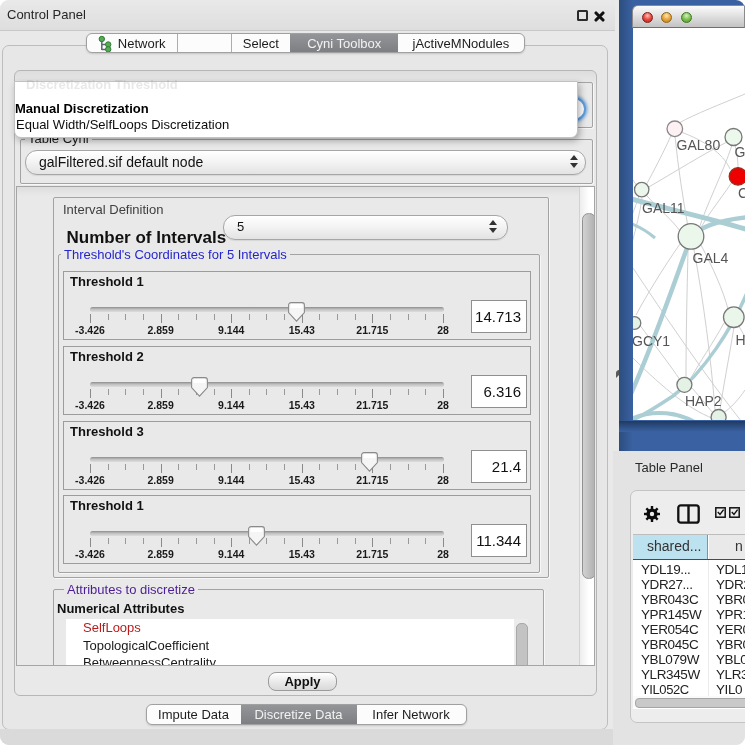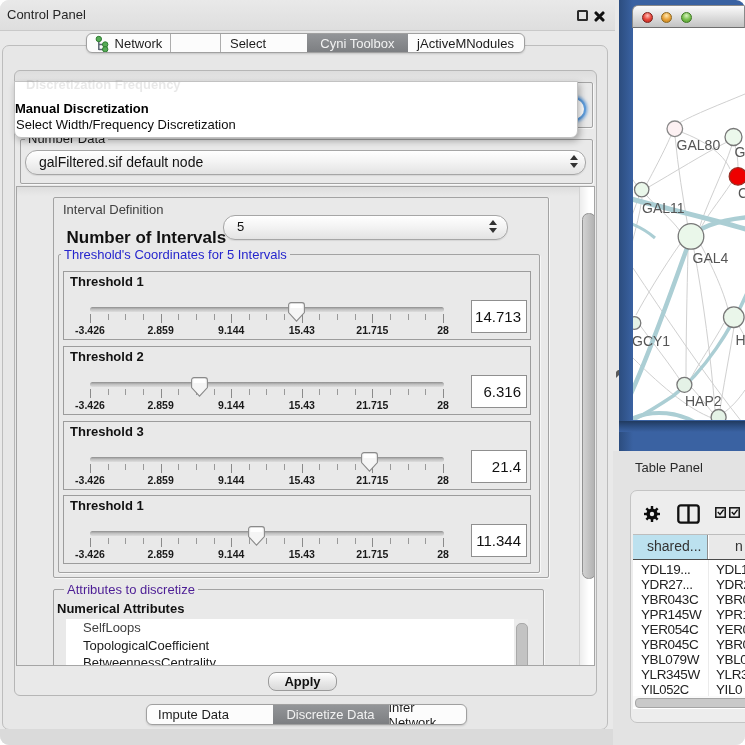--- a/index.html
+++ b/index.html
@@ -23,21 +23,21 @@
     background:linear-gradient(#8d8d8d,#bfbfbf 45%,#dedede);}
   .vbox{position:absolute;left:407px;top:28px;width:56px;height:33px;background:#fff;box-sizing:border-box;
     border:1px solid #8f8f8f;font-size:15px;line-height:31px;text-align:right;padding-right:5px;color:#111;}
   .ticklbl{position:absolute;top:52px;font-size:10.5px;font-weight:bold;color:#1a1a1a;transform:translateX(-50%);}
   .majort{position:absolute;top:42px;width:1px;height:9px;background:#8a8a8a;}
   .minors{position:absolute;left:26px;top:42px;width:355px;height:6px;
     background:repeating-linear-gradient(to right,#999 0 1px,transparent 1px 17.65px);}
   .seg{height:100%;display:flex;align-items:center;justify-content:center;
     font-size:13px;color:#1c1c1c;box-sizing:border-box;}
   .sep{width:1px;background:#adadad;height:100%;}
-  .selseg{background:linear-gradient(#939598,#7d7f82);color:#f2f2f2;margin-left:32px;}
+  .selseg{background:linear-gradient(#939598,#7d7f82);color:#f2f2f2;}
 </style>
 </head>
 <body>
 <div id="root">
 
   <div class="abs" style="left:0;top:0;width:615px;height:30px;background:linear-gradient(#e9e9e9,#dedede);border-bottom:1px solid #c9c9c9;"></div>
   <div class="abs" style="left:7px;top:7px;font-size:13px;color:#262626;">Control Panel</div>
   <div class="abs" style="left:577px;top:10px;width:7px;height:7px;border:2px solid #2b2b2b;border-radius:1.5px;"></div>
   <svg class="abs" style="left:594px;top:11px;" width="11" height="11" viewBox="0 0 11 11">
     <path d="M2,2 L9,9 M9,2 L2,9" stroke="#111" stroke-width="3.1" stroke-linecap="round"></path>
@@ -63,21 +63,21 @@
     <div class="seg" style="width:126px;">jActiveMNodules</div>
   </div>
 
   <div class="abs" style="left:14px;top:70px;width:581px;height:624px;border:1px solid #b6b6b6;border-radius:6px;background:linear-gradient(#dddddd,#e9e9e9 14px);"></div>
 
   <div class="abs etch" style="left:20px;top:82px;width:571px;height:44px;"></div>
 
   <div class="abs" style="left:25px;top:97px;width:561px;height:24px;box-sizing:border-box;border-radius:12px;background:#fff;border:2.5px solid #5f9ddc;box-shadow:0 0 3px 1.5px rgba(96,156,220,0.8);"></div>
 
   <div class="abs etch" style="left:20px;top:139px;width:571px;height:43px;"></div>
-  <div class="glabel" style="left:25px;top:132px;color:#1a1a1a;">Number Data</div>
+  <div class="glabel" style="left:25px;top:132px;color:#1a1a1a;">Table Cyni</div>
   <div class="combo" style="left:25px;top:150px;width:559px;height:23px;">
     <div class="txt" style="top:3px;">galFiltered.sif default node</div>
     <div class="arrows" style="right:8px;top:4px;">
         <div class="up"></div>
         <div class="dn"></div>
       </div>
   </div>
 
   <div class="abs" style="left:16px;top:186px;width:579px;height:480px;border:1px solid #a5a5a5;background:linear-gradient(#dddddd,#e9e9e9 9px);overflow:hidden;box-sizing:border-box;">
 
@@ -184,32 +184,32 @@
     <path d="M3,0.6 h11 a2.4,2.4 0 0 1 2.4,2.4 v7.6 L8.5,19.2 L0.6,10.6 V3 a2.4,2.4 0 0 1 2.4,-2.4 z" fill="#f5f5f5" stroke="#8a8a8a" stroke-width="1.1"></path>
     <path d="M3.5,2 h10 a1,1 0 0 1 1,1 v3 H2.5 V3 a1,1 0 0 1 1,-1 z" fill="#ffffff"></path>
   </svg>
   <div class="vbox">11.344</div>
 </div>
 
     <div class="abs etch" style="left:35.5px;top:402px;width:489px;height:150px;"></div>
     <div class="glabel" style="left:47px;top:396px;color:#4c1d95;">Attributes to discretize</div>
     <div class="abs" style="left:40px;top:414px;font-size:13px;font-weight:bold;color:#111;">Numerical Attributes</div>
     <div class="abs" style="left:49px;top:432px;width:448px;height:49px;background:#fff;">
-      <div class="abs" style="left:17px;top:1px;font-size:13px;color:#404040;">SelfLoops</div>
+      <div class="abs" style="left:17px;top:1px;font-size:13px;color:#b91c1c;">SelfLoops</div>
       <div class="abs" style="left:17px;top:19px;font-size:13px;color:#1a1a1a;">TopologicalCoefficient</div>
       <div class="abs" style="left:17px;top:36px;font-size:13px;color:#1a1a1a;">BetweennessCentrality</div>
     </div>
     <div class="abs" style="left:497px;top:432px;width:14px;height:49px;background:#ececec;"></div>
     <div class="abs" style="left:499px;top:436px;width:10px;height:46px;border-radius:5px;background:#c3c3c3;border:1px solid #a9a9a9;"></div>
   </div>
 
   <div class="abs" style="left:14px;top:81px;width:562px;height:55px;background:#fff;border:1px solid #c2c2c2;border-radius:0 0 7px 7px;box-shadow:2px 3px 7px rgba(0,0,0,0.30);"></div>
-  <div class="abs" style="left:26px;top:77px;font-size:13px;font-weight:bold;color:rgba(150,150,150,0.22);">Discretization Frequency</div>
+  <div class="abs" style="left:26px;top:77px;font-size:13px;font-weight:bold;color:rgba(150,150,150,0.22);">Discretization Threshold</div>
   <div class="abs" style="left:15px;top:101px;font-size:13px;font-weight:bold;color:#000;">Manual Discretization</div>
-  <div class="abs" style="left:16px;top:116.5px;font-size:13px;color:#0c0c0c;">Select Width/Frequency Discretization</div>
+  <div class="abs" style="left:16px;top:116.5px;font-size:13px;color:#0c0c0c;">Equal Width/SelfLoops Discretization</div>
 
   <div class="abs" style="left:268px;top:672px;width:67px;height:17px;border-radius:8px;border:1px solid #9b9b9b;background:linear-gradient(#ffffff,#e8e8e8 55%,#d9d9d9);font-size:13px;font-weight:bold;color:#111;text-align:center;line-height:17px;">Apply</div>
 
   <div class="abs" style="left:145.5px;top:704px;width:321px;height:21px;background:#fcfcfc;border:1px solid #a0a0a0;border-radius:6px;display:flex;overflow:hidden;box-sizing:border-box;box-shadow:0 1px 2px rgba(0,0,0,0.15);">
     <div class="seg" style="width:94px;">Impute Data</div>
     <div class="seg selseg" style="width:116px;">Discretize Data</div>
     <div class="seg" style="flex:1;">Infer Network</div>
   </div>
 
   <div class="abs" style="left:615.5px;top:369.5px;width:0;height:0;border-bottom:4.5px solid transparent;border-right:4.5px solid transparent;border-top:4.5px solid #5a5a5a;border-left:4.5px solid #5a5a5a;border-radius:4px 0 0 0;"></div>

